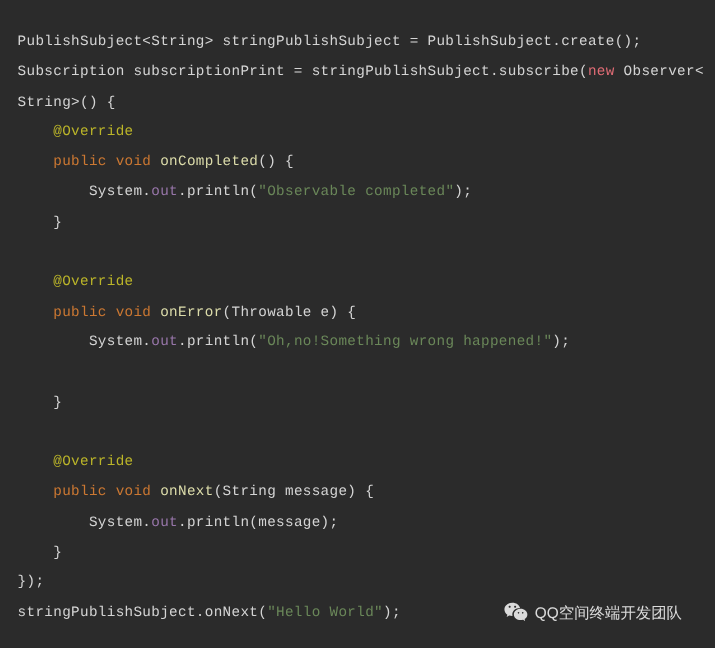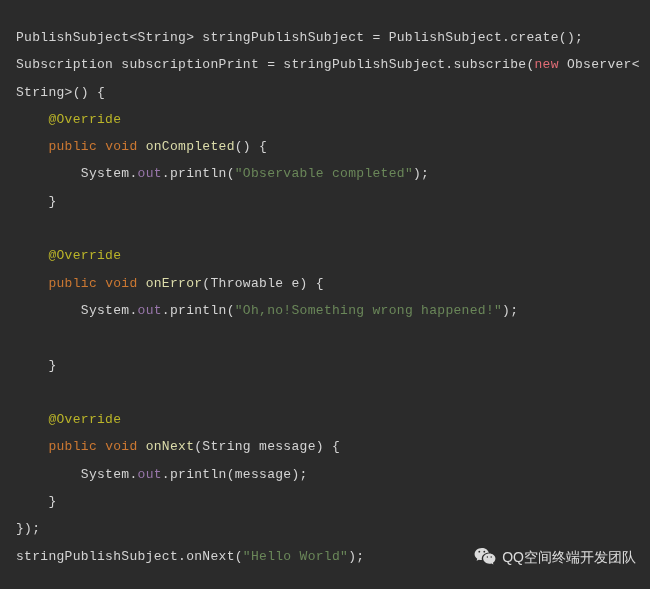--- a/index.html
+++ b/index.html
@@ -23,21 +23,21 @@
   .t-default { color: #d4d4d4; }
   .t-keyword { color: #cc7832; }
   .t-red { color: #e06c75; }
   .t-method { color: #dcdcaa; }
   .t-annotation { color: #bbb529; }
   .t-string { color: #6a8759; }
   .t-field { color: #9876aa; }
   .watermark {
     position: absolute;
     bottom: 20px;
-    right: 14px;
+    right: 30px;
     display: flex;
     align-items: center;
     gap: 6px;
     color: #eaeaea;
     font-family: "Microsoft YaHei", Arial, sans-serif;
     font-size: 14px;
     opacity: 0.92;
   }
   .watermark svg {
     width: 22px;

